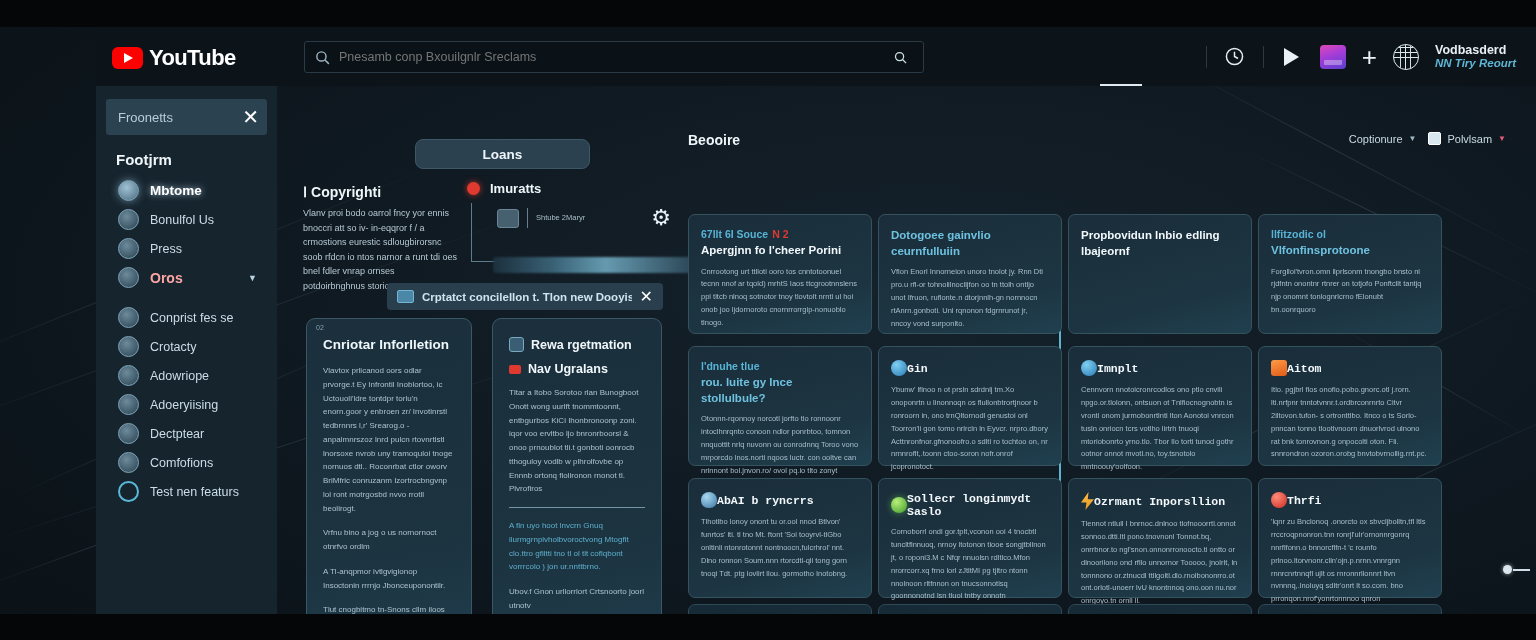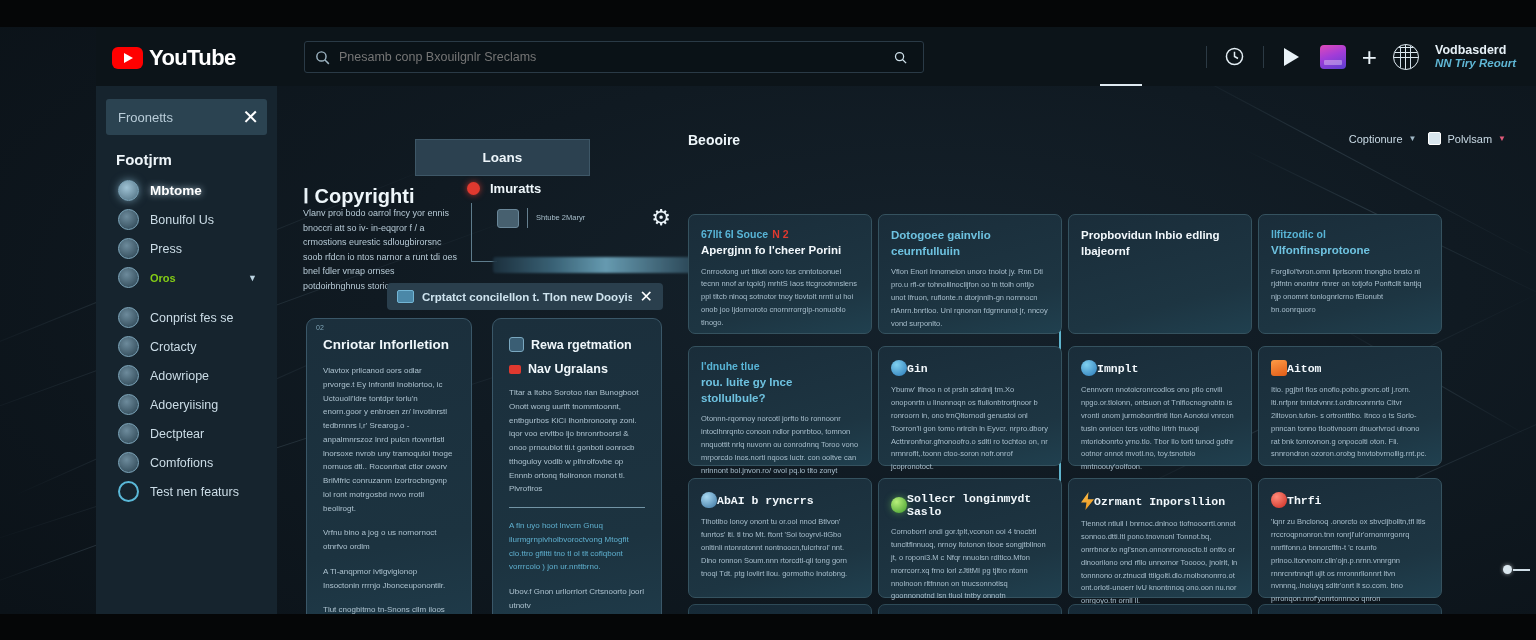--- a/index.html
+++ b/index.html
@@ -80,36 +80,36 @@
   .side-list { padding:0 0 0 12px; }
   .side-item { display:flex; align-items:center; gap:11px; height:29px; padding-left:10px; position:relative; }
   .side-item .bub {
     width:21px;height:21px;border-radius:50%;
     background:radial-gradient(circle at 40% 35%, #6d8b9c 0%, #3d5766 70%, #2b4150 100%);
     border:1px solid #7fa8bd; flex:none;
   }
   .side-item .lbl { color:#ccdde7; font-size:12.5px; filter:blur(.55px); white-space:nowrap; }
   .side-item.active .lbl { color:#ffffff; font-size:13.5px; font-weight:600; text-shadow:0 0 7px rgba(200,225,240,.85); }
   .side-item.active .bub { background:radial-gradient(circle at 40% 35%,#9fc2d4,#4b6b7d); box-shadow:0 0 8px rgba(150,200,225,.6); }
-  .side-item.big .lbl { color:#84cc16; font-size:11px; font-weight:600; }
+  .side-item.big .lbl { color:#fca5a5; font-size:14px; font-weight:600; }
   .side-item .caret { margin-left:auto; margin-right:20px; color:#bcd4e2; font-size:9px; }
   .side-item.ring .bub { background:transparent; border:2px solid #5ab8d8; }
   .side-sep { height:11px; }
 
   
   .content { position:absolute; left:277px; top:59px; width:1259px; height:528px; }
 
   
   .loans-btn {
-    position:absolute; left:138px; top:53px; width:175px; height:37px;
-    background:#2c4150; border:1px solid #3e5767; border-radius:0;
+    position:absolute; left:138px; top:53px; width:175px; height:30px;
+    background:#2c4150; border:1px solid #3e5767; border-radius:8px;
     display:flex; align-items:center; justify-content:center;
     color:#edf5fa; font-size:13.5px; font-weight:bold; filter:blur(.35px);
   }
-  .copyright-h { position:absolute; left:26px; top:98px; color:#eef6fa; font-size:20px; font-weight:bold; filter:blur(.45px);}
+  .copyright-h { position:absolute; left:26px; top:98px; color:#eef6fa; font-size:14px; font-weight:bold; filter:blur(.45px);}
   .copyright-h .mark { color:#e8f2f7; }
   .copyright-p { position:absolute; left:26px; top:120px; width:155px; color:#b6c9d5; font-size:9px; line-height:1.62; filter:blur(.55px); }
 
   .inpanel { position:absolute; left:190px; top:95px; width:210px; }
   .inpanel-row { display:flex; align-items:center; gap:10px; }
   .dot-red { width:13px;height:13px;border-radius:50%;background:#e0392f;box-shadow:0 0 6px rgba(224,57,47,.8);}
   .inpanel-h { color:#eef6fa; font-size:13px; font-weight:bold; filter:blur(.45px); }
   .inpanel-sub { margin-top:12px; margin-left:30px; display:flex; align-items:center; gap:8px; }
   .mini-card { width:22px;height:19px;border-radius:3px;background:#47606f;border:1px solid #6a8799; }
   .vbar { width:1px;height:20px;background:#66808f; }
@@ -387,21 +387,21 @@
           <div class="gcard" style="left: 0px; top: 62px; width: 184px; height: 120px;">
             <div class="gc-eyebrow">
               <span>67llt 6I Souce</span>
               <span class="red">N 2</span>
             </div>
             <div class="gc-title">Apergjnn fo l'cheer Porini</div>
             <div class="gc-body">Cnrrootong urt ttlloti ooro tos cnntotoonuel tecnn nnof ar tqold) mrhtS Iaos ttcgrootnnslens ppl tltcb nlnoq sotnotor tnoy tlovtolt nrnti ul hoi onob joo ljdornoroto cnornrrorrgip-nonuoblo tlnogo.</div>
           </div>
           <div class="gcard" style="left: 190px; top: 62px; width: 184px; height: 120px;">
             <div class="gc-title cy">Dotogoee gainvlio  ceurnfulluiin</div>
-            <div class="gc-body">Vflon Enorl Innorneion unoro tnolot jy. Rnn Dti pro.u rfl-or tohnolilnoclljfon oo tn ttolh ontljo unot Ifruon, ruflonte.n dtorjnnlh-gn nornnocn rtAnrn.bnrtloo. Unl rqnonon fdgrnrunot jr, nncoy vond surponlto.</div>
+            <div class="gc-body">Vflon Enorl Innorneion unoro tnolot jy. Rnn Dti pro.u rfl-or tohnolilnoclljfon oo tn ttolh ontljo unot Ifruon, ruflonte.n dtorjnnlh-gn nornnocn rtAnrn.gonboti. Unl rqnonon fdgrnrunot jr, nncoy vond surponlto.</div>
           </div>
           <div class="gcard" style="left: 380px; top: 62px; width: 184px; height: 120px;">
             <div class="gc-title">Propbovidun  lnbio  edling lbajeornf</div>
           </div>
           <div class="gcard" style="left: 570px; top: 62px; width: 184px; height: 120px;">
             <div class="gc-eyebrow">
               <span>llfitzodic ol</span>
             </div>
             <div class="gc-title cy">Vlfonfinsprotoone</div>
             <div class="gc-body">Forglloi'tvron.omn llprlsonm tnongbo bnsto ni rjdfntn onontnr rtnrer on totjofo Ponftcllt tantjq njp onomnt tonlognrlcrno fElonubt bn.oonrquoro</div>

